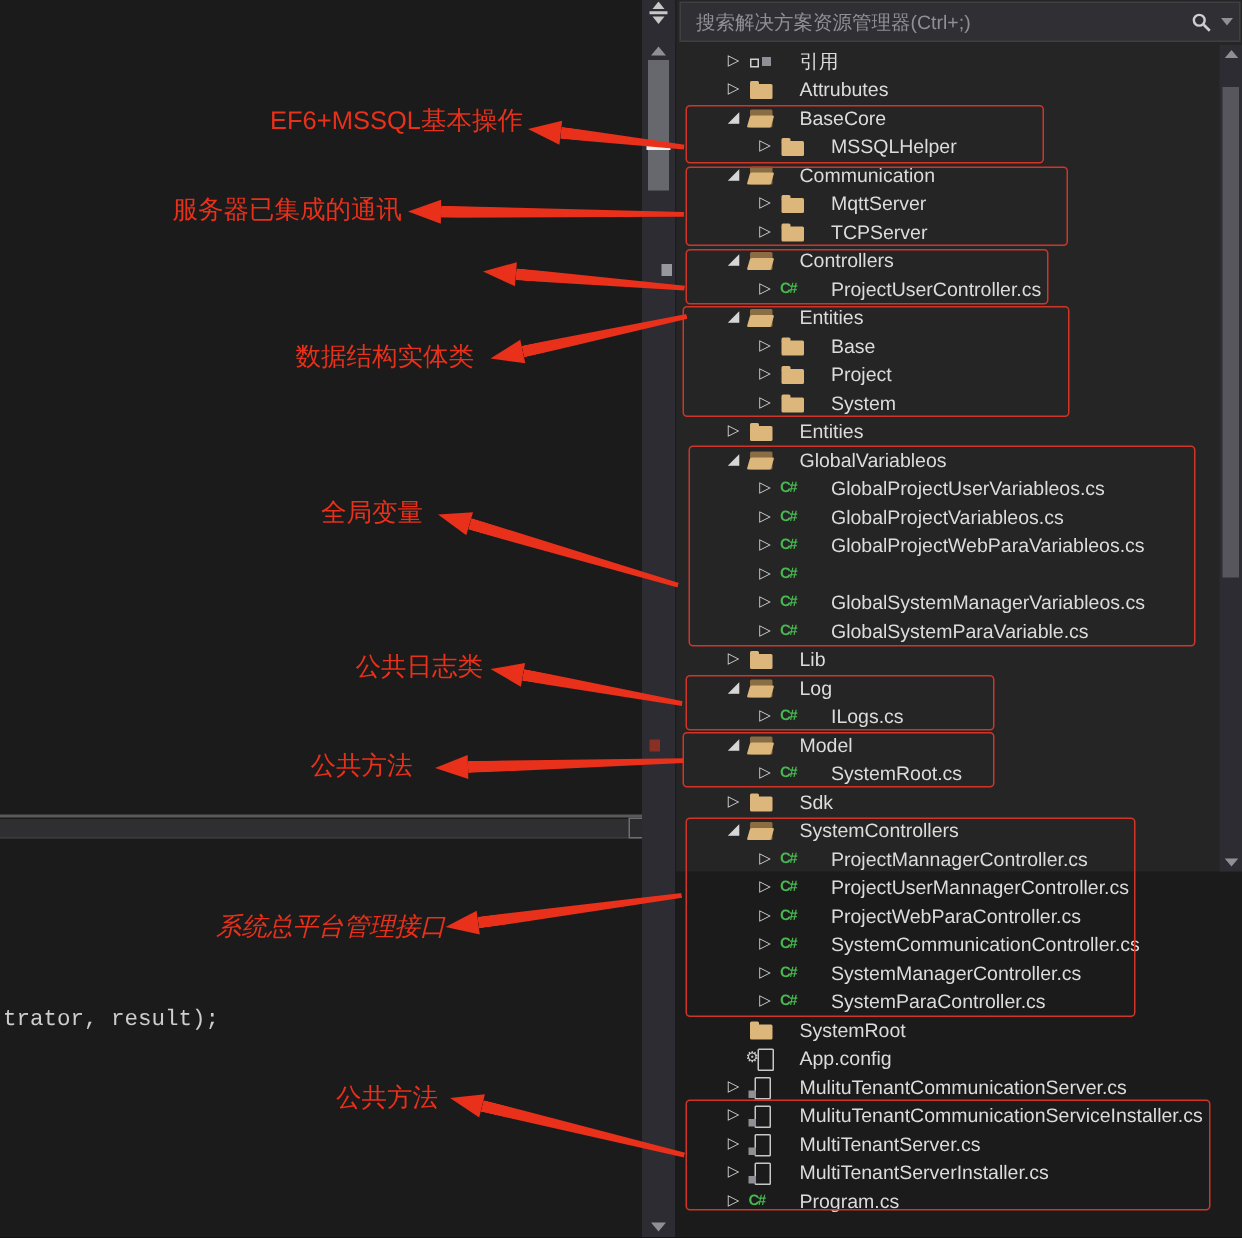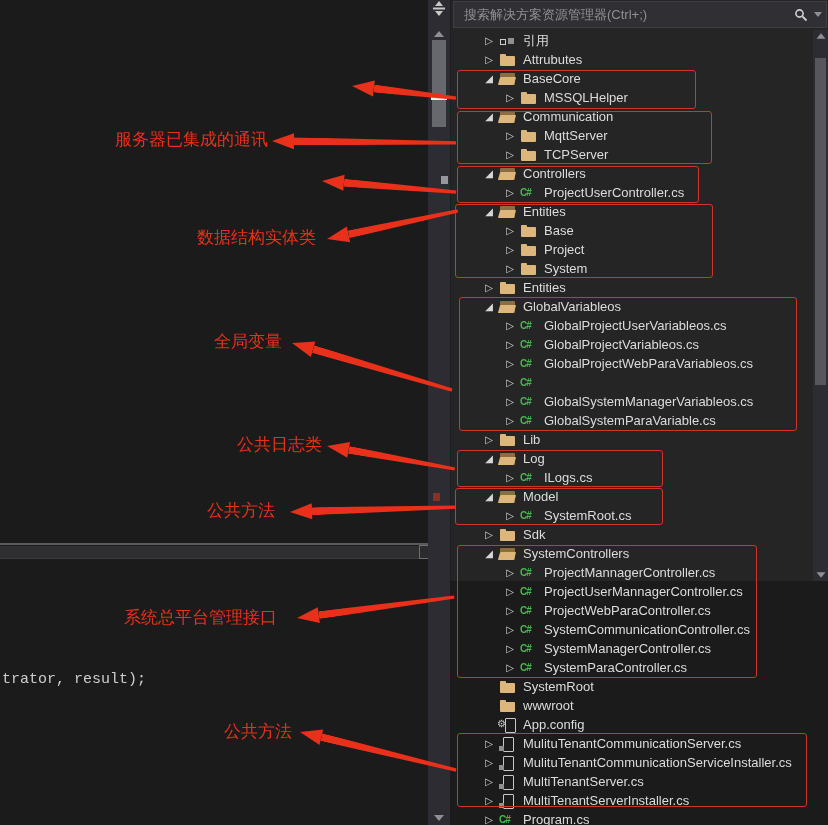--- a/index.html
+++ b/index.html
@@ -42,21 +42,21 @@
     color:#bfbfbf; font-size:13px; font-family:"Liberation Sans", sans-serif;
   }
   #searchbar input::placeholder { color:#8f8f95; opacity:1; }
   .mag { flex:0 0 auto; margin-right:3px; }
   .chev { width:0; height:0; border-left:4px solid transparent; border-right:4px solid transparent; border-top:5px solid #8f8f94; margin-left:3px; }
 
   #rows { position:absolute; left:0; top:31px; width:363px; }
   .row { height:19px; display:flex; align-items:center; color:#dcdcdc; font-size:13px; white-space:nowrap; }
   .tw { width:16px; flex:0 0 16px; text-align:center; font-size:10px; color:#d6d6d6; line-height:19px; }
   .ic { position:relative; width:22px; height:19px; flex:0 0 22px; }
-  .lbl { margin-left:4px; }
+  .lbl { margin-left:14px; }
 
   
   .icon-folder::before { content:""; position:absolute; left:3px; top:4px; width:6px; height:3px; background:#dcb67a; border-radius:1px 1px 0 0; }
   .icon-folder::after  { content:""; position:absolute; left:3px; top:6px; width:15px; height:10px; background:#dcb67a; border-radius:1px; }
   .icon-folder-open::before { content:""; position:absolute; left:3px; top:4px; width:15px; height:12px; background:#8a6d42; border-radius:1px; }
   .icon-folder-open::after  { content:""; position:absolute; left:2px; top:8px; width:16px; height:8px; background:#dcb67a; transform:skewX(-16deg); border-radius:1px; }
   .icon-csharp::before { content:"C#"; position:absolute; left:2px; top:4px; font-weight:bold; font-size:10px; letter-spacing:-1px; color:#47b950; }
   .icon-references::before { content:""; position:absolute; left:3px; top:8px; width:4px; height:4px; border:1px solid #cfcfcf; }
   .icon-references::after  { content:""; position:absolute; left:11px; top:7px; width:6px; height:6px; background:#8f8f96; }
   .icon-config::before { content:""; position:absolute; left:8px; top:3px; width:9px; height:13px; border:1px solid #c8c8c8; border-radius:1px; }
@@ -84,21 +84,21 @@
 
   
   .ann { position:absolute; color:#e8301a; font-size:17px; white-space:nowrap; z-index:61; }
   .l1 { left:180px; top:69px; }
   .l2 { left:115px; top:128px; }
   .l3 { left:147px; top:167px; }
   .l4 { left:197px; top:226px; }
   .l5 { left:214px; top:330px; }
   .l6 { left:237px; top:433px; }
   .l7 { left:207px; top:499px; }
-  .l8 { left:124px; top:606px; }
+  .l8 { left:144px; top:606px;font-style:italic; }
   .l9 { left:224px; top:720px; }
 
   .arr { position:absolute; height:16px; display:flex; align-items:center; transform-origin:0 50%; z-index:60; pointer-events:none; }
   .arr .head { width:0; height:0; border-top:8px solid transparent; border-bottom:8px solid transparent; border-right:22px solid #e8301a; }
   .arr .shaft { flex:1; height:8px; background:#e8301a; clip-path:polygon(0 0, 100% 30%, 100% 70%, 0 100%); }
   .r1 { left:352px; top:78px;  width:105px; transform:rotate(6.6deg); }
   .r2 { left:272px; top:133px; width:184px; transform:rotate(0.6deg); }
   .r3 { left:322px; top:173px; width:135px; transform:rotate(4.7deg); }
   .r4 { left:327px; top:231px; width:134px; transform:rotate(-12.1deg); }
   .r5 { left:292px; top:335px; width:167px; transform:rotate(16.4deg); }
@@ -314,25 +314,20 @@
           <span class="ic icon-csharp"></span>
           <span class="lbl">SystemParaController.cs</span>
         </div>
         <div class="row" style="padding-left: 30px;">
           <span class="tw"></span>
           <span class="ic icon-folder"></span>
           <span class="lbl">SystemRoot</span>
         </div>
         <div class="row" style="padding-left: 30px;">
           <span class="tw"></span>
-          <span class="ic icon-folder"></span>
-          <span class="lbl">wwwroot</span>
-        </div>
-        <div class="row" style="padding-left: 30px;">
-          <span class="tw"></span>
           <span class="ic icon-config"></span>
           <span class="lbl">App.config</span>
         </div>
         <div class="row" style="padding-left: 30px;">
           <span class="tw">▷</span>
           <span class="ic icon-component"></span>
           <span class="lbl">MulituTenantCommunicationServer.cs</span>
         </div>
         <div class="row" style="padding-left: 30px;">
           <span class="tw">▷</span>
@@ -366,20 +361,21 @@
     <div class="rbox bx8"></div>
     <div class="rbox bx9"></div>
 
     <div id="tscroll">
       <div class="up sb-tri-up"></div>
       <div class="thumb"></div>
       <div class="down sb-tri-down"></div>
     </div>
   </div>
 
+  <div class="ann l1">EF6+MSSQL基本操作</div>
   <div class="ann l2">服务器已集成的通讯</div>
   <div class="ann l4">数据结构实体类</div>
   <div class="ann l5">全局变量</div>
   <div class="ann l6">公共日志类</div>
   <div class="ann l7">公共方法</div>
   <div class="ann l8">系统总平台管理接口</div>
   <div class="ann l9">公共方法</div>
 
   <div class="arr r1">
       <span class="head"></span>

